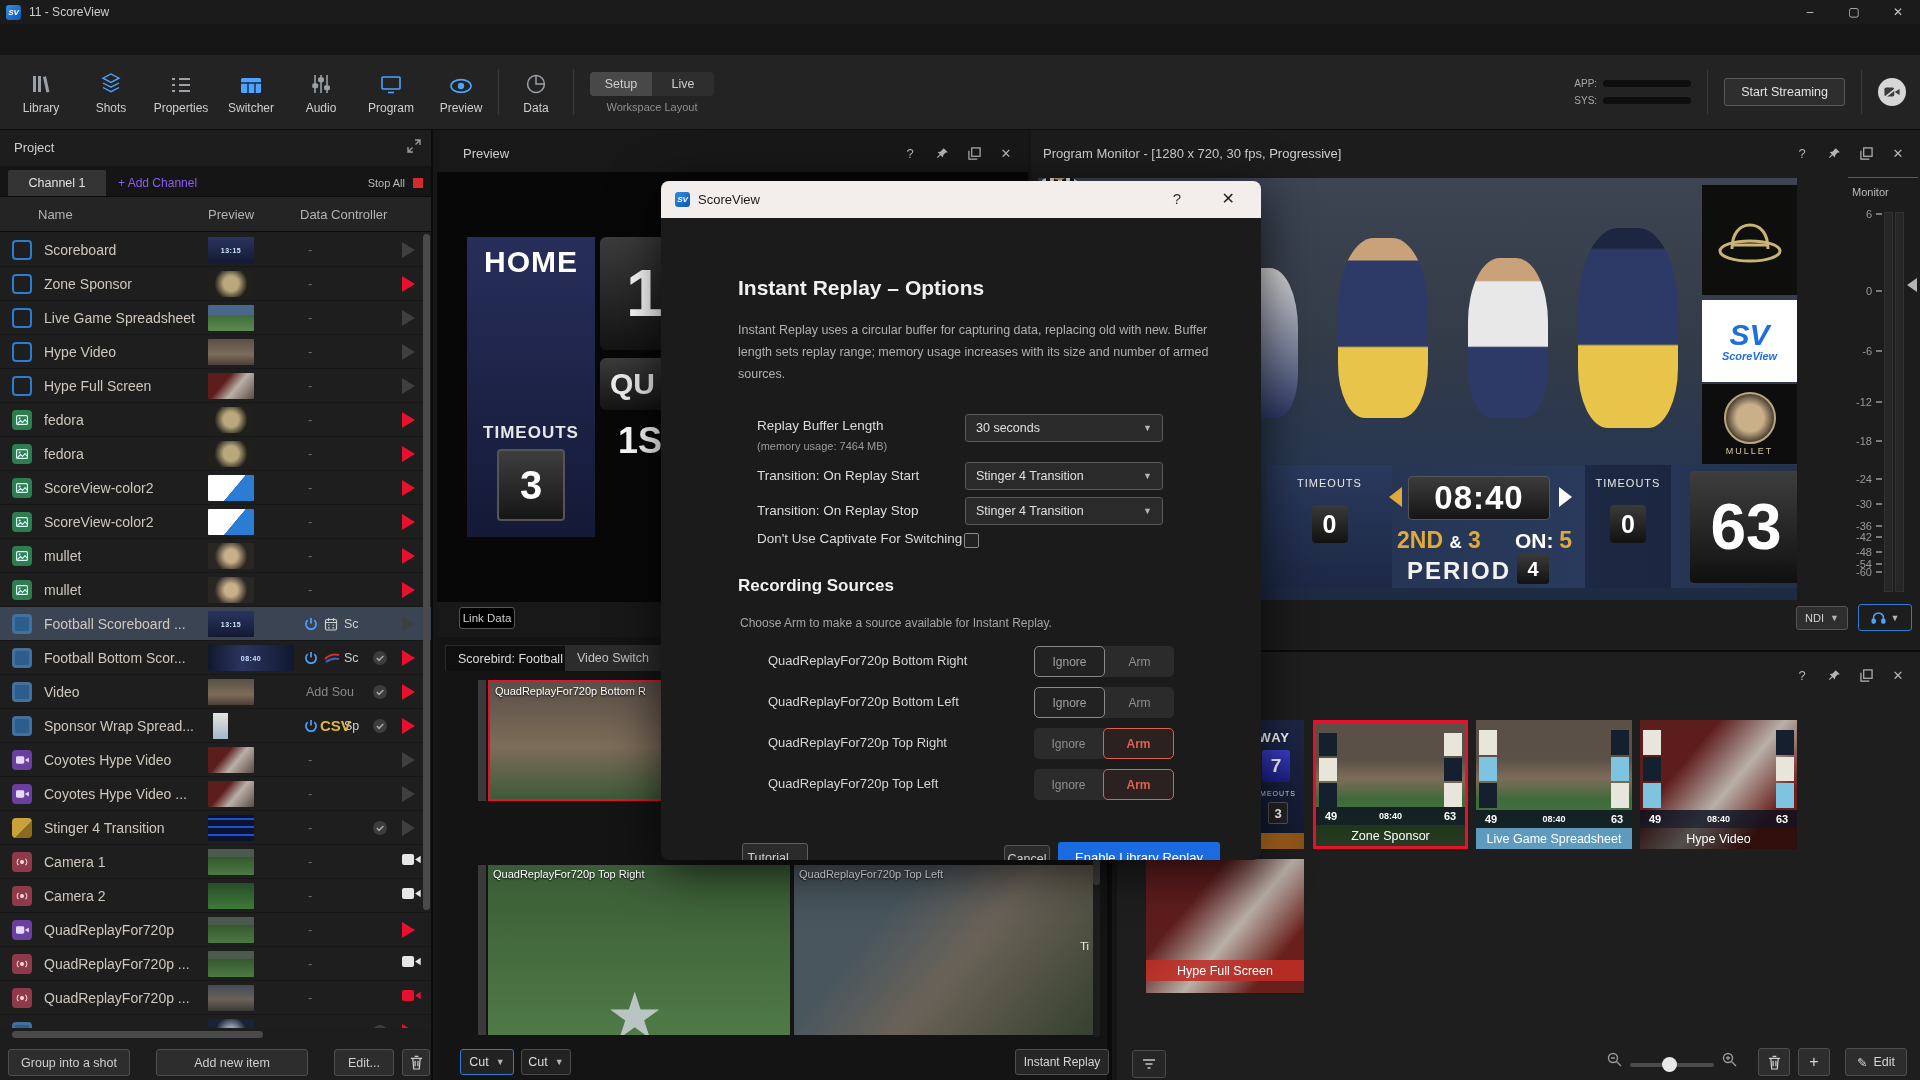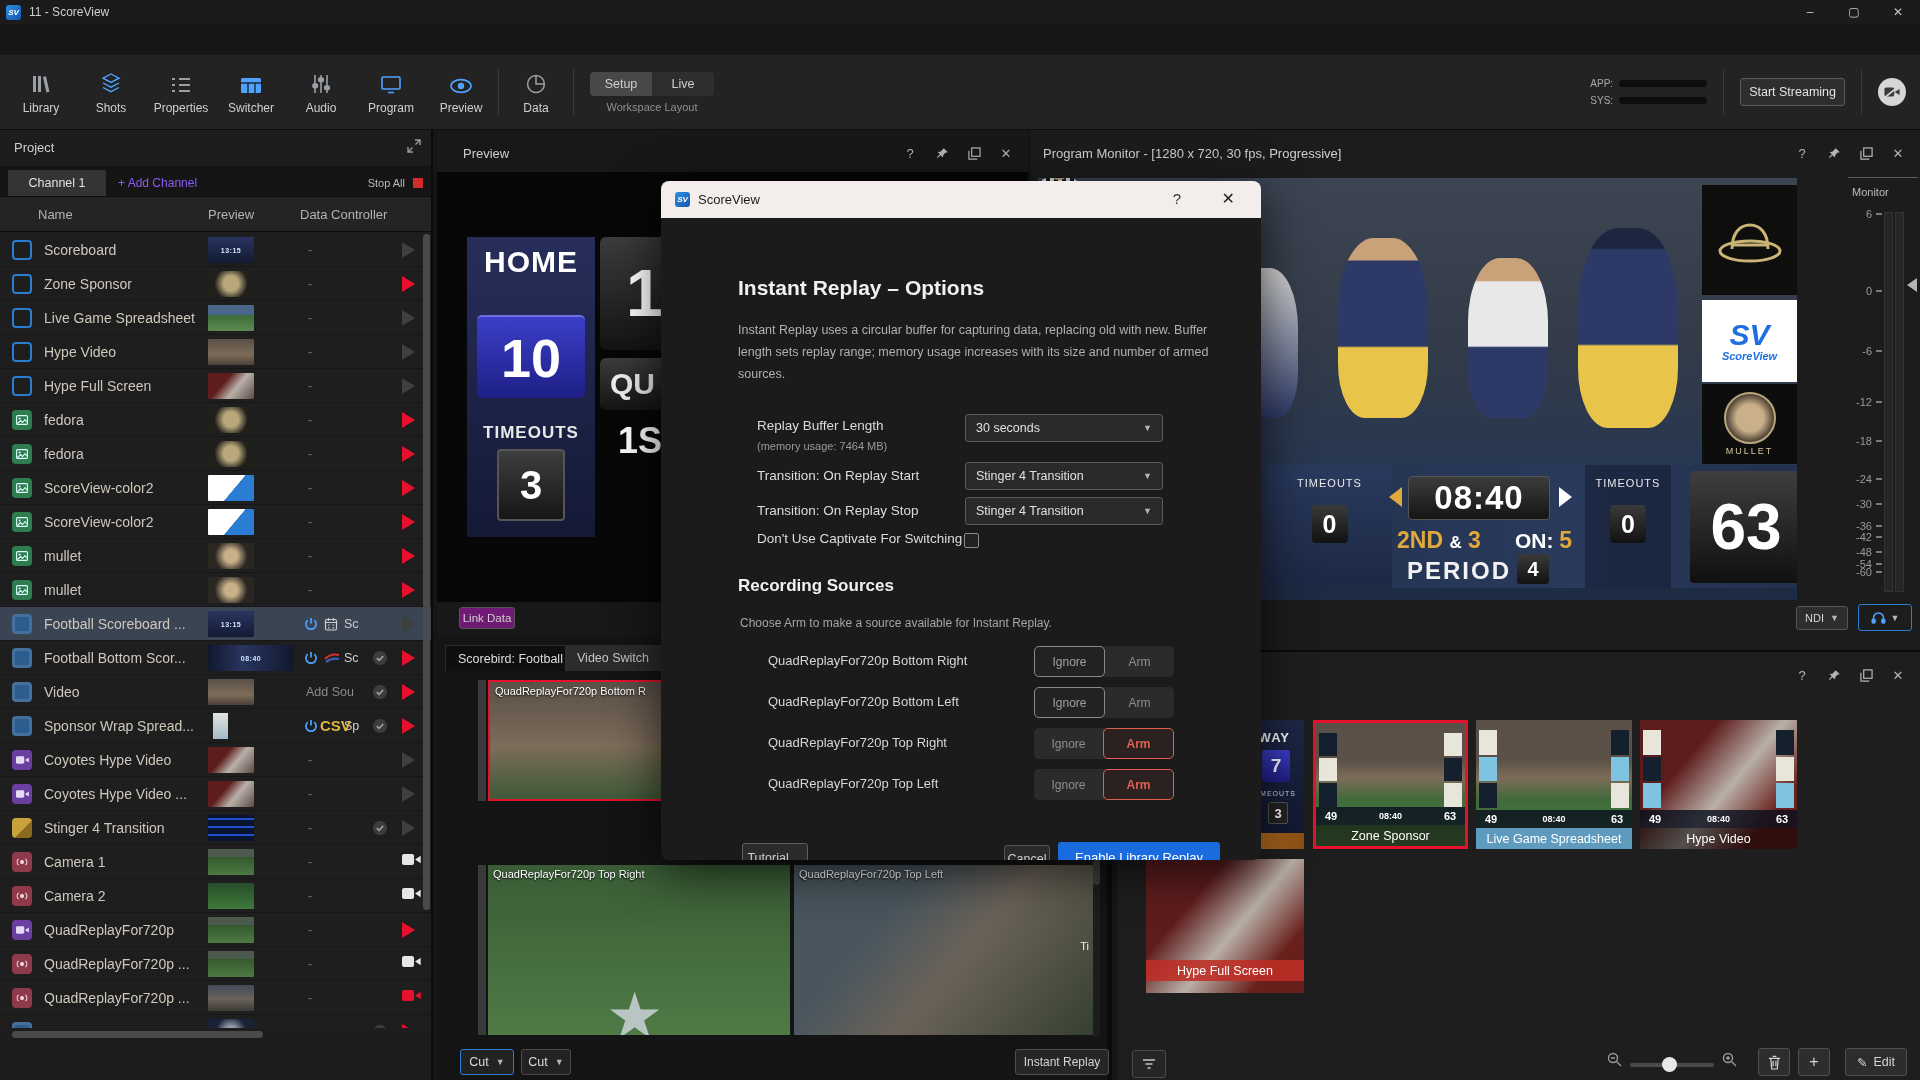--- a/index.html
+++ b/index.html
@@ -32,21 +32,21 @@
   .seg-opt{width:62px;height:24px;font-size:12.5px;display:flex;align-items:center;justify-content:center;color:#cfcfcf;}
   .seg-opt.sel{background:#484848;}
   #ws-caption{font-size:11px;color:#8f8f8f;}
   #tb-right{margin-left:auto;display:flex;align-items:center;padding-right:14px;gap:16px;}
   .meters{display:flex;flex-direction:column;gap:6px;}
   .meter-row{display:flex;align-items:center;gap:6px;}
   .meter-lab{font-size:10px;color:#a8a8a8;width:26px;text-align:right;}
   .meter-track{width:88px;height:7px;background:#0e0e0e;border-radius:4px;overflow:hidden;}
   .meter-fill{height:100%;border-radius:4px;}
   .tb-vr{width:1px;height:44px;background:#3a3a3a;}
-  #start-streaming{height:28px;padding:0 8px;background:#2e2e2e;border:1px solid #5a5a5a;border-radius:3px;color:#e2e2e2;font-size:12.5px;display:flex;align-items:center;}
+  #start-streaming{height:28px;padding:0 16px;background:#2e2e2e;border:1px solid #5a5a5a;border-radius:3px;color:#e2e2e2;font-size:12.5px;display:flex;align-items:center;}
   #avatar{width:28px;height:28px;border-radius:50%;background:#d6d6d6;display:flex;align-items:center;justify-content:center;color:#3a3a3a;}
 
   
   .hicons{position:absolute;top:0;right:0;height:30px;display:flex;align-items:center;gap:16px;padding-right:14px;color:#b5b5b5;}
   .hic{width:16px;height:16px;display:flex;align-items:center;justify-content:center;font-size:13px;color:#b5b5b5;}
 
   
   #project-panel{position:absolute;left:0;top:130px;width:433px;height:950px;background:#1d1d1d;border-right:2px solid #0b0b0b;}
   #project-title{position:absolute;left:14px;top:10px;font-size:13px;color:#cfcfcf;}
   #project-expand{position:absolute;right:10px;top:9px;color:#9a9a9a;}
@@ -113,21 +113,21 @@
   #pv-home{position:absolute;left:0;top:8px;width:128px;text-align:center;font-size:30px;font-weight:bold;color:#fff;letter-spacing:1px;}
   #pv-score{position:absolute;left:10px;top:78px;width:108px;height:83px;background:linear-gradient(180deg,#3c3ec8,#1d1f86);border-radius:5px;border-top:2px solid #6b6de0;
     display:flex;align-items:center;justify-content:center;font-size:54px;font-weight:bold;color:#fff;}
   #pv-tlabel{position:absolute;left:0;top:186px;width:128px;text-align:center;font-size:17px;font-weight:bold;color:#e8e8e8;letter-spacing:1px;}
   #pv-tbox{position:absolute;left:30px;top:212px;width:68px;height:72px;background:linear-gradient(180deg,#3e3e3e,#161616);border:2px solid #555;border-radius:4px;
     display:flex;align-items:center;justify-content:center;font-size:40px;font-weight:bold;color:#fff;}
   .pv-rbox{position:absolute;left:163px;width:160px;background:linear-gradient(180deg,#3c3c3c,#141414);border-radius:6px;color:#fff;font-weight:bold;}
   #pv-d1{top:65px;height:113px;font-size:66px;line-height:113px;padding-left:26px;}
   #pv-qu{top:186px;height:52px;font-size:30px;line-height:52px;padding-left:10px;color:#eee;}
   #pv-1s{position:absolute;left:181px;top:248px;font-size:36px;font-weight:bold;color:#fff;}
-  #link-data{position:absolute;left:22px;top:477px;width:56px;height:22px;background:#701a75;border:1px solid #555;border-radius:3px;color:#cfcfcf;font-size:11.5px;display:flex;align-items:center;justify-content:center;}
+  #link-data{position:absolute;left:22px;top:477px;width:56px;height:22px;background:#000000;border:1px solid #555;border-radius:3px;color:#cfcfcf;font-size:11.5px;display:flex;align-items:center;justify-content:center;}
 
   
   #switcher-panel{position:absolute;left:437px;top:637px;width:675px;height:443px;background:#141414;border-right:5px solid #0b0b0b;}
   .sw-tab{position:absolute;top:8px;height:26px;display:flex;align-items:center;padding:0 12px;font-size:12.5px;color:#ddd;}
   #sw-tab1{left:8px;background:#0f0f0f;border:1px solid #2a2a2a;border-bottom:none;}
   #sw-tab2{left:128px;background:#2c2c2c;color:#c5c5c5;}
   .quad{position:absolute;overflow:hidden;background:#0e0e0e;}
   .quad-label{position:absolute;left:5px;top:3px;font-size:11px;color:#fff;text-shadow:0 1px 2px #000;white-space:nowrap;}
   #q1{left:51px;top:43px;width:302px;height:121px;border:2px solid #e8112d;background:linear-gradient(180deg,#5a5048,#7d6c59 55%,#3f5a38);}
   #q2{left:357px;top:43px;width:302px;height:121px;}
@@ -748,20 +748,30 @@
               <path d="M4.8 8l2.2 2.3L11.3 6" stroke="#a5a5a5" stroke-width="1.6" fill="none"></path>
             </svg>
           </span>
           <span class="act">
             <span class="act-play red"></span>
           </span>
         </div>
       </div>
     <div id="p-vscroll"></div>
     <div id="p-hscroll"></div>
+    <div id="project-footer">
+      <div class="pf-btn" style="left:8px;width:122px;">Group into a shot</div>
+      <div class="pf-btn" style="left:156px;width:152px;">Add new item</div>
+      <div class="pf-btn" style="left:334px;width:60px;">Edit...</div>
+      <div class="pf-btn" style="left:402px;width:28px;">
+        <svg width="13" height="15" viewBox="0 0 14 16" fill="none" stroke="currentColor" stroke-width="1.3">
+            <path d="M1 3.5h12M5 1.5h4M3 3.5l1 11.5h6l1-11.5M5.5 6v6M8.5 6v6"></path>
+          </svg>
+      </div>
+    </div>
   </div>
 
   <div id="preview-panel">
     <span id="preview-title">Preview</span>
     <div class="hicons" style="top:8px;">
       <span class="hic">?</span>
       <span class="hic">
           <svg width="13" height="13" viewBox="0 0 16 16" fill="currentColor">
             <path d="M9.5 1.5l5 5-3 .7L9 9.7 8.5 13 5.6 10 2 13.6l-.9-.9L4.7 9 2 6.3l3.3-.5 2.5-2.5z"></path>
           </svg>
@@ -770,21 +780,20 @@
           <svg width="13" height="13" viewBox="0 0 14 14" fill="none" stroke="currentColor" stroke-width="1.3">
             <rect x="4" y="1" width="9" height="9"></rect>
             <path d="M1 4v9h9"></path>
           </svg>
         </span>
       <span class="hic">✕</span>
     </div>
     <div id="preview-canvas">
       <div id="pv-board">
         <span id="pv-home">HOME</span>
-        <span id="pv-score">10</span>
         <span id="pv-tlabel">TIMEOUTS</span>
         <span id="pv-tbox">3</span>
       </div>
       <span class="pv-rbox" id="pv-d1">1</span>
       <span class="pv-rbox" id="pv-qu">QU</span>
       <span id="pv-1s">1S</span>
     </div>
     <div id="link-data">Link Data</div>
   </div>
 

